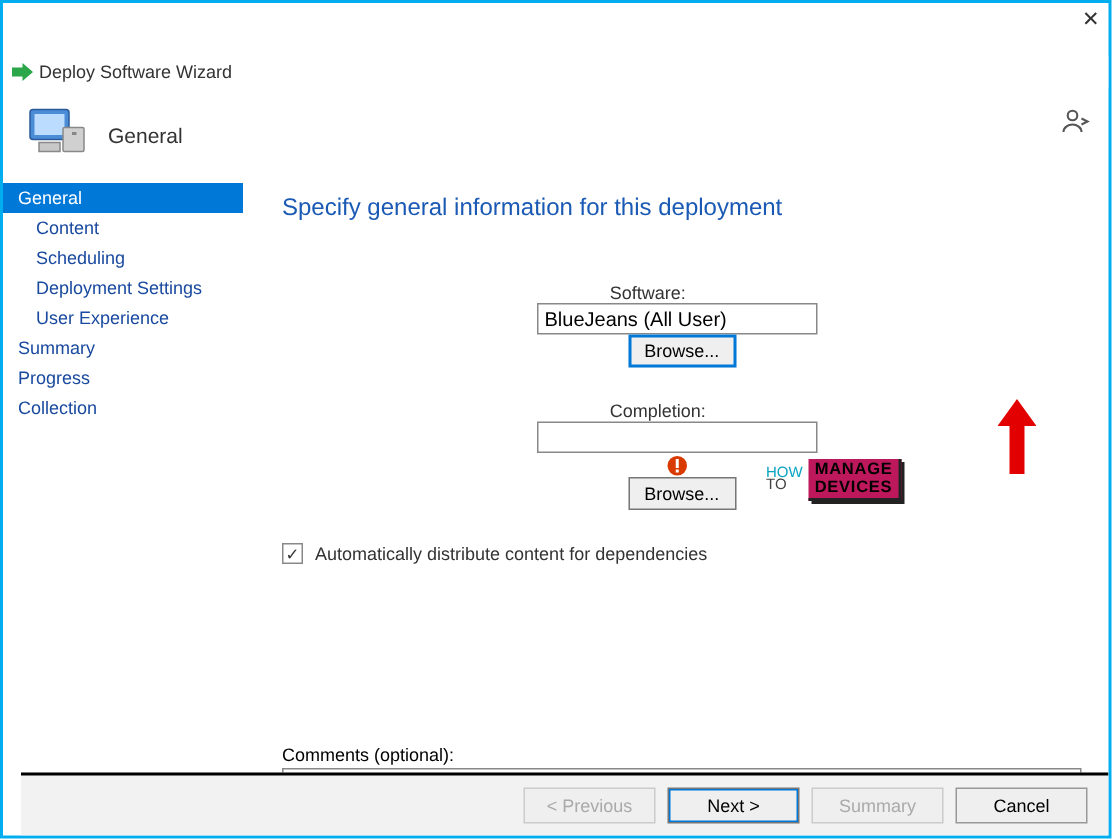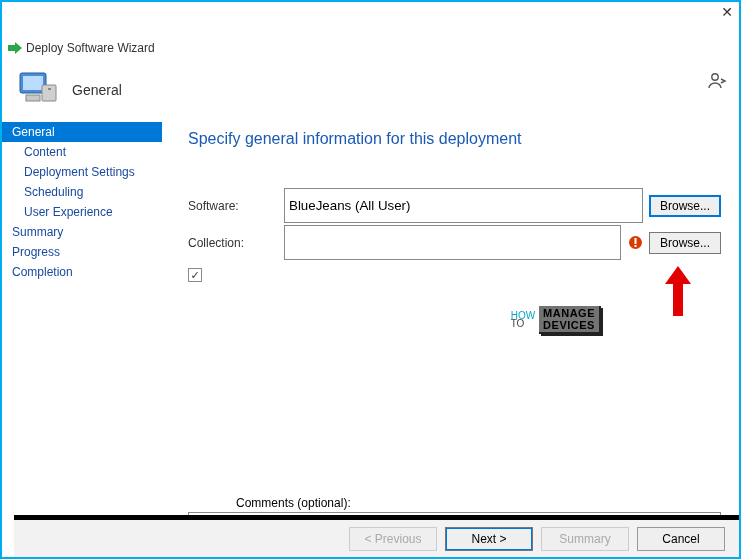--- a/index.html
+++ b/index.html
@@ -75,21 +75,22 @@
       position: relative;
     }
     .page-title {
       color: #1a5ab4;
       font-size: 16px;
       margin: 2px 0 40px 0;
     }
     .row {
       display: flex;
       align-items: center;
-      margin-bottom: 2px;
+      margin-bottom: 22px;
+      flex-direction: column;
     }
     .label {
       width: 96px;
       color: #333;
     }
     .field {
       flex: 1;
       height: 35px;
       border: 1px solid #888;
       padding: 2px 4px;
@@ -148,21 +149,21 @@
     .wm-how { color: #0aa3c2; }
     .wm-to { color: #444; }
     .wm-box {
       border: 2px solid #222;
       border-style: none solid solid none;
       box-shadow: 2px 2px 0 #222;
       padding: 1px 4px;
       font-size: 11px;
       font-weight: bold;
       letter-spacing: 0.5px;
-      background:#737373;
+      background:#be185d;
     }
     .arrow {
       position: absolute;
       top: 144px;
       right: 48px;
       pointer-events: none;
     }
     .comments-area {
       position: absolute;
       bottom: 2px;
@@ -184,21 +185,21 @@
       position: absolute;
       bottom: 0;
       left: 12px; right: 0;
       height: 42px;
       background: #f2f2f2;
       display: flex;
       justify-content: flex-end;
       align-items: center;
       padding-right: 14px;
       gap: 8px;
-      border-top: 5px solid #000000;
+      border-top: 2px solid #000000;
     }
     .footer-btn {
       width: 88px;
       height: 24px;
       border: 1px solid #999;
       background: #efefef;
       font-family: inherit;
       font-size: 12px;
       cursor: pointer;
     }
@@ -239,71 +240,72 @@
         <path d="M2 17c0-3 3-5 6-5s6 2 6 5" fill="none" stroke="#555" stroke-width="1.4"></path>
         <path d="M14 8l4 2 -4 2" fill="none" stroke="#555" stroke-width="1.4"></path>
       </svg>
   </span>
 </div>
 
 <div class="main">
   <div class="sidebar">
     <div class="sidebar-item selected"><span>General</span></div>
     <div class="sidebar-item sidebar-sub"><span>Content</span></div>
+    <div class="sidebar-item sidebar-sub"><span>Scheduling</span></div>
     <div class="sidebar-item sidebar-sub"><span>Deployment Settings</span></div>
-    <div class="sidebar-item sidebar-sub"><span>Scheduling</span></div>
     <div class="sidebar-item sidebar-sub"><span>User Experience</span></div>
     <div class="sidebar-item"><span>Summary</span></div>
     <div class="sidebar-item"><span>Progress</span></div>
-    <div class="sidebar-item"><span>Completion</span></div>
+    <div class="sidebar-item"><span>Collection</span></div>
   </div>
 
   <div class="content">
     <div class="page-title">Specify general information for this deployment</div>
 
     <div class="row">
       <span class="label">Software:</span>
       <input class="field" value="BlueJeans (All User)" style="">
       <button class="browse-btn highlight">Browse...</button>
     </div>
 
     <div class="row">
-      <span class="label">Collection:</span>
+      <span class="label">Completion:</span>
       <input class="field" value="" style="">
       <span class="warn-icon">
         <svg width="15" height="15">
             <circle cx="7.5" cy="7.5" r="6.5" fill="#d93a00"></circle>
             <rect x="6.5" y="3" width="2" height="6" fill="#fff"></rect>
             <rect x="6.5" y="10" width="2" height="2" fill="#fff"></rect>
           </svg>
       </span>
       <button class="browse-btn">Browse...</button>
     </div>
 
 
     <div class="checkrow">
       <span class="checkbox">✓</span>
+      <span>Automatically distribute content for dependencies</span>
     </div>
 
     <div class="watermark">
       <div class="wm-howto">
         <div class="wm-how">HOW</div>
         <div class="wm-to">TO</div>
       </div>
       <div class="wm-box"><span>MANAGE</span><br><span>DEVICES</span></div>
     </div>
 
     <div class="arrow">
       <svg width="26" height="50" viewBox="0 0 26 50">
         <polygon points="13,0 26,18 18,18 18,50 8,50 8,18 0,18" fill="#e30000"></polygon>
       </svg>
     </div>
 
     <div class="comments-area">
-      <div style="margin-bottom:2px;margin-left:48px;">Comments (optional):</div>
+      <div style="margin-bottom:2px;">Comments (optional):</div>
       <textarea class="comments-box" style=""></textarea>
     </div>
   </div>
 </div>
 
 <div class="footer">
   <button class="footer-btn disabled">&lt; Previous</button>
   <button class="footer-btn primary">Next &gt;</button>
   <button class="footer-btn disabled">Summary</button>
   <button class="footer-btn">Cancel</button>

